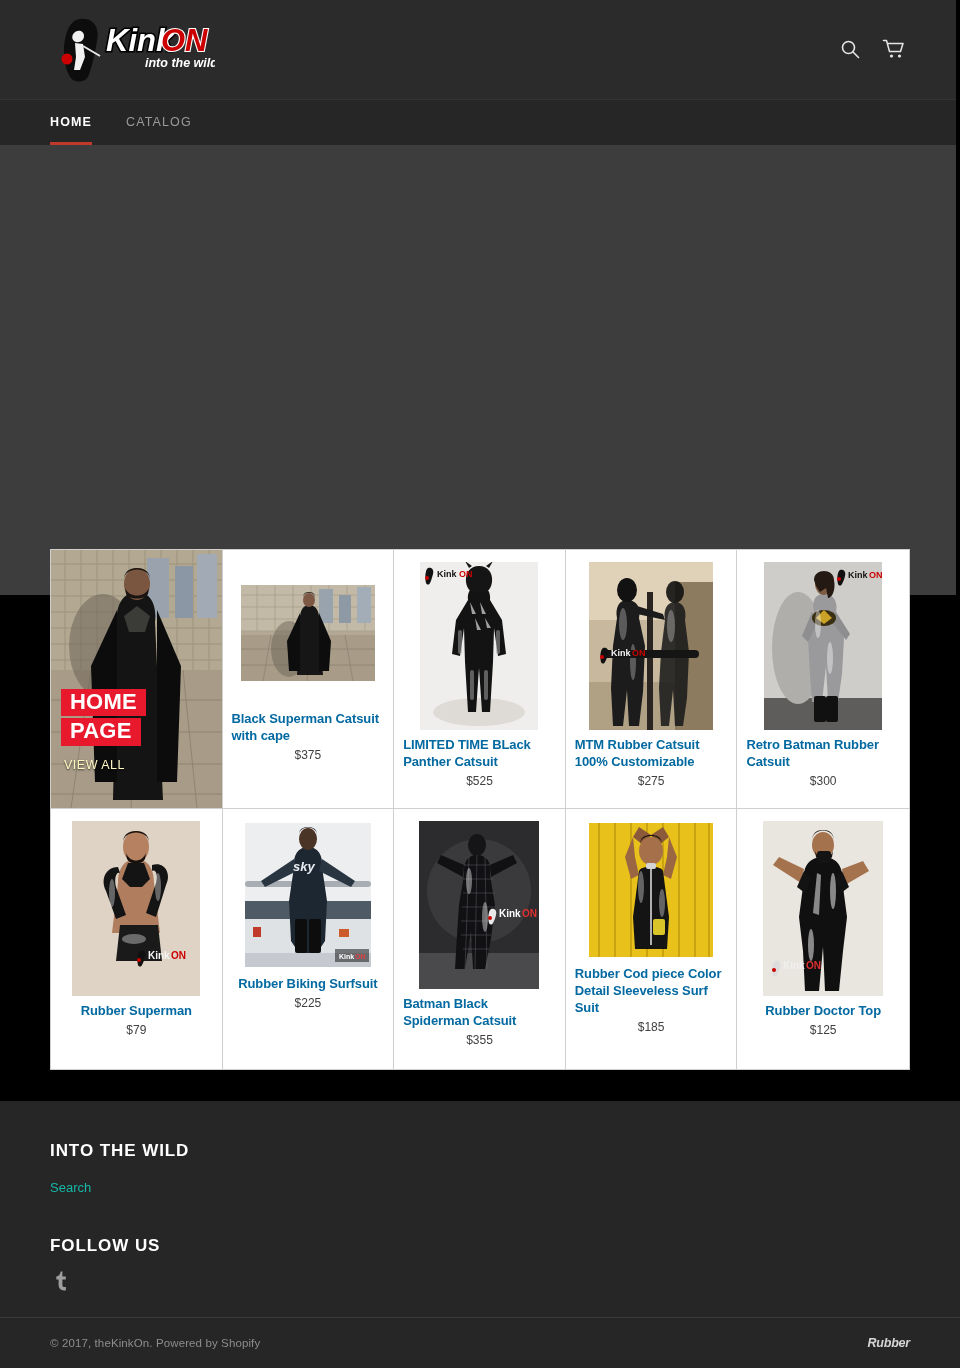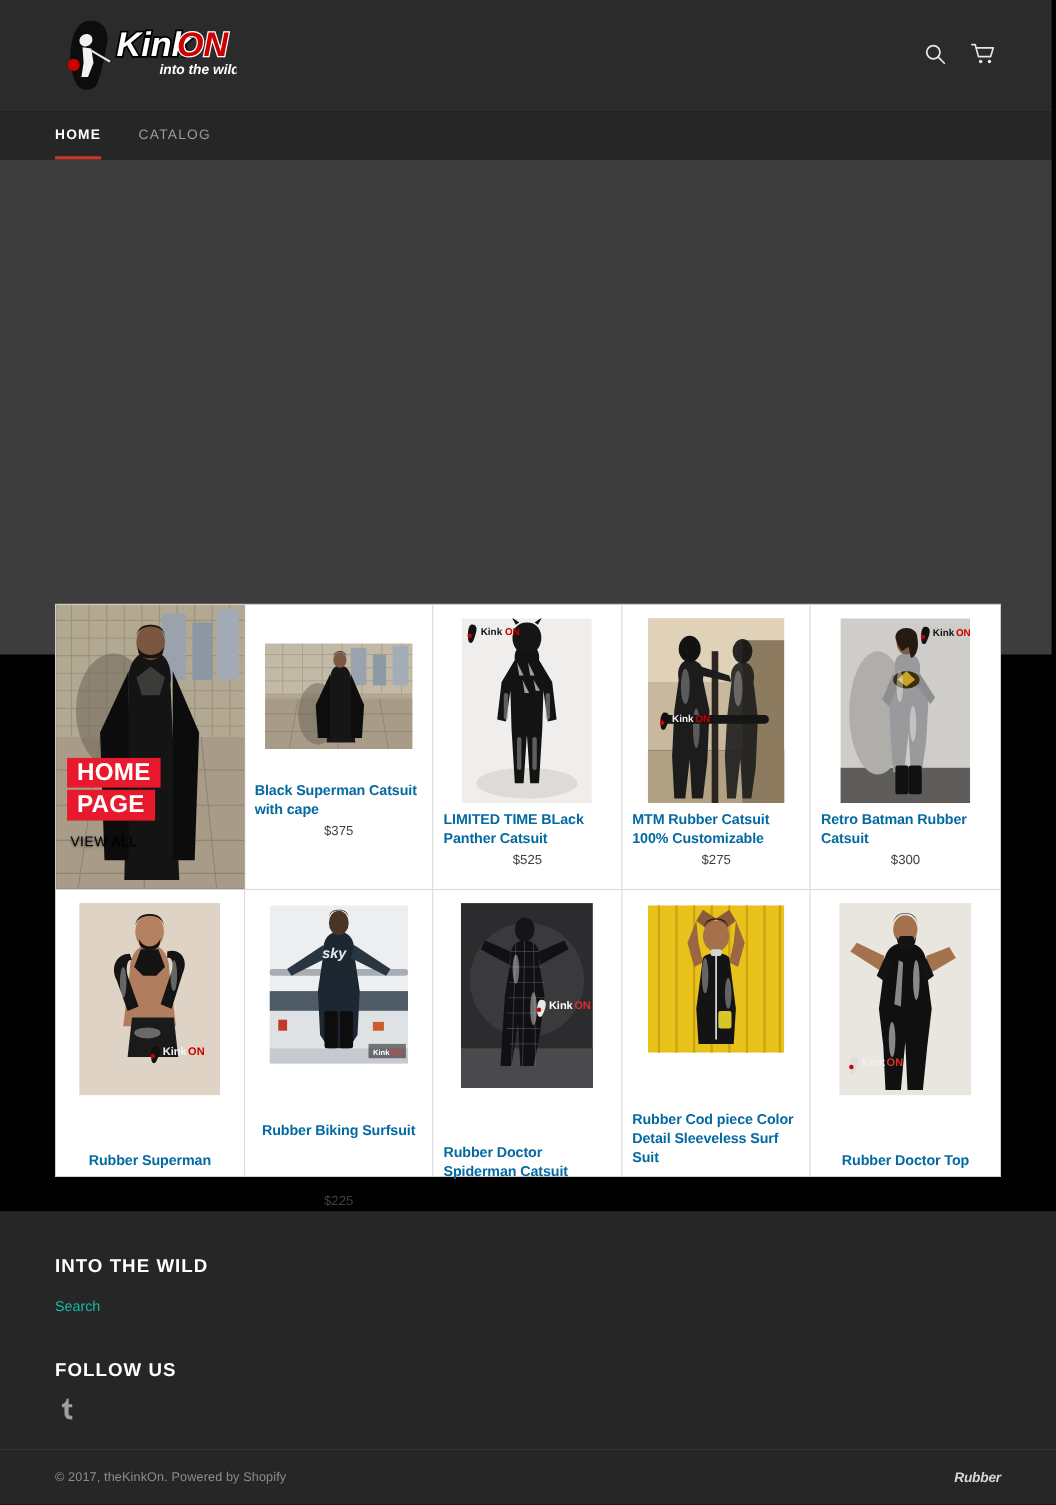--- a/index.html
+++ b/index.html
@@ -78,32 +78,32 @@
     display:flex; flex-direction:column; align-items:flex-start; gap:2px;
   }
   .promo-label span {
     background:#e8192c; color:#fff;
     font-size:22px; font-weight:700; line-height:1.08;
     padding:1px 9px 3px; letter-spacing:.01em;
     display:inline-block;
   }
   .promo-viewall {
     position:absolute; left:13px; bottom:36px;
-    color:#000000; font-size:12.5px; letter-spacing:.04em;
+    color:#fef9c3; font-size:12.5px; letter-spacing:.04em;
     text-shadow:0 1px 2px rgba(0,0,0,.7);
   }
 
   
   .prod {
     padding:12px 9px 14px;
     display:flex; flex-direction:column;
     align-items:center; justify-content:flex-start;
   }
   .r1 .prod { height:258px; }
-  .r2 .prod { height:260px;gap:44px; }
+  .r2 .prod { height:260px; }
   .prod-img {
     width:100%; flex:0 0 auto;
     display:flex; align-items:center; justify-content:center;
     overflow:hidden; margin-bottom:6px;
   }
   .prod-img .ph { display:block; }
   .prod-title {
     font-size:13px; font-weight:700; color:#0369a1;
     text-align:left; line-height:1.32; letter-spacing:-.1px;
   }
@@ -459,21 +459,21 @@
               <ellipse cx="66" cy="96" rx="3" ry="15"></ellipse>
             </g>
             <g transform="translate(70,86)">
               <path d="M2 2 C6 1 8 4 7 8 C6 12 5 14 4 16 C3 18 1 18 0 16 C-1 12 -1 6 1 3 Z" fill="#e8e8e8"></path>
               <circle cx="1" cy="11" r="2" fill="#c00"></circle>
               <text x="10" y="10" font-family="Liberation Sans, sans-serif" font-size="10" font-weight="700" fill="#fff">Kink</text>
               <text x="33" y="10" font-family="Liberation Sans, sans-serif" font-size="10" font-weight="700" fill="#e03030">ON</text>
             </g>
           </svg>
         </div>
-        <div class="prod-title">Rubber Doctor Spiderman Catsuit</div>
+        <div class="prod-title">Batman Black Spiderman Catsuit</div>
         <div class="prod-price">$355</div>
       </div>
 
       <div class="cell prod">
         <div class="prod-img" style="height:138px;">
           <svg class="ph" width="124" height="134" viewBox="0 0 124 134">
             <rect width="124" height="134" fill="#e8c21a"></rect>
             <g stroke="#c9a410" stroke-width="2">
               <line x1="10" y1="0" x2="10" y2="134"></line>
                 <line x1="26" y1="0" x2="26" y2="134"></line>

